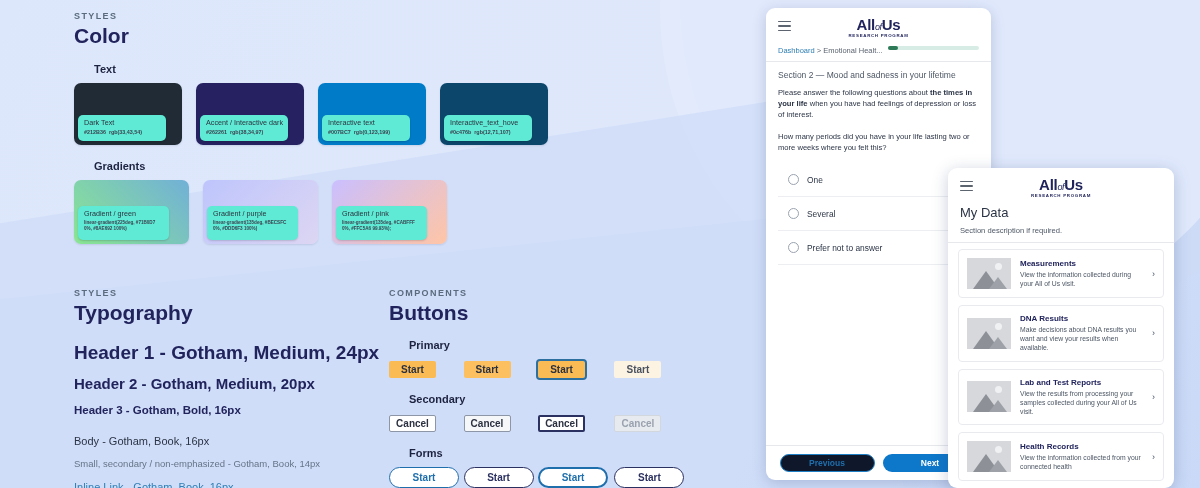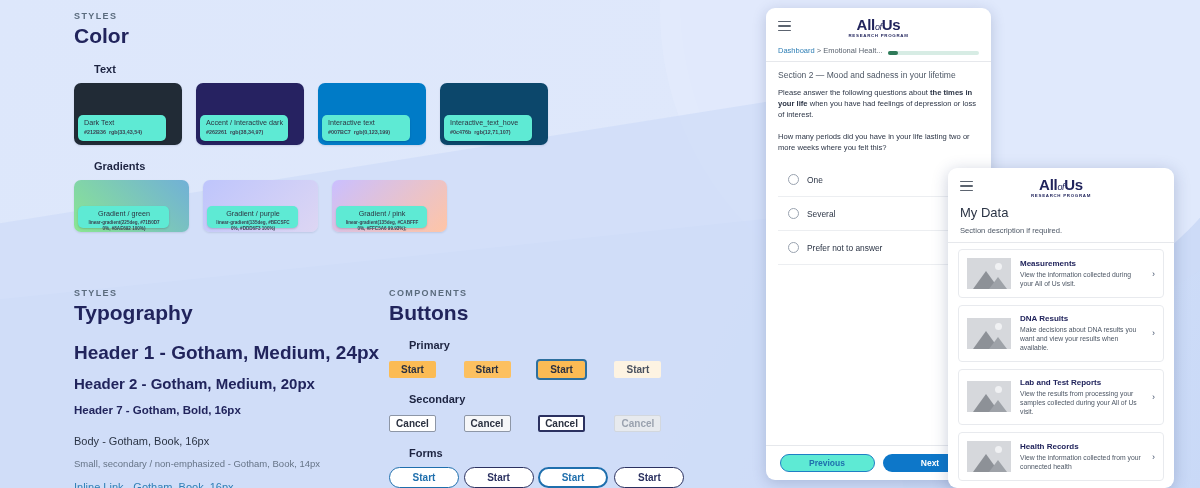--- a/index.html
+++ b/index.html
@@ -60,21 +60,21 @@
     box-shadow: 0 1px 2px rgba(0,0,0,.16);
   }
   .swatch .cname {
     font-size: 7.2px; color: #2c3340; line-height: 1.15;
     white-space: nowrap; overflow: hidden;
   }
   .swatch .cval {
     font-size: 5.4px; color: #3b4452; font-weight: 700;
     margin-top: 2px; line-height: 1.25; white-space: pre-wrap;
   }
-  .grad-swatch { height: 52px; width: 115px; text-align: center; }
+  .grad-swatch { height: 64px; width: 115px; }
   .grad-swatch .card { right: 20px; top: 26px; bottom: 4px; }
   .grad-swatch .cval { font-size: 4.6px; }
 
   .type-h1 { font-size: 19px; font-weight: 700; color: #21245c; }
   .type-h2 { font-size: 15px; font-weight: 700; color: #21245c; }
   .type-h3 { font-size: 11.5px; font-weight: 700; color: #21245c; }
   .type-body { font-size: 11px; color: #2b3445; }
   .type-small { font-size: 9.5px; color: #667487; }
   .type-link { font-size: 11px; color: #2f7fb5; }
   .type-link u { text-decoration: underline; }
@@ -117,21 +117,21 @@
   .logo-main {
     font-size: 15px; font-weight: 700; color: #21245c; letter-spacing: -.3px;
     line-height: 1;
   }
   .logo-main i { font-size: 9px; font-style: italic; font-weight: 400; }
   .logo-sub {
     font-size: 4.4px; font-weight: 700; letter-spacing: .7px; color: #21245c;
     margin-top: 1px;
   }
   .crumb-row {
-    display: flex; align-items: flex-end; gap: 6px;
+    display: flex; align-items: flex-start; gap: 6px;
     padding: 4px 12px 6px; border-bottom: 1px solid #e6e8ec;
   }
   .crumb { font-size: 7.5px; color: #5b6470; white-space: nowrap; }
   .crumb a { color: #2f7fb5; }
   .progress { flex: 1; height: 4px; background: #d7ece4; border-radius: 3px; position: relative; }
   .progress .bar { position: absolute; left: 0; top: 0; bottom: 0; width: 11%; background: #2e7a58; border-radius: 3px; }
   .survey-body { padding: 8px 12px; flex: 1; }
   .sec-head { font-size: 8.5px; color: #4d5765; margin-bottom: 7px; }
   .intro { font-size: 7.6px; color: #2b3445; line-height: 1.45; }
   .intro b { font-weight: 700; }
@@ -145,21 +145,21 @@
   .opt-label { font-size: 8.4px; color: #2b3445; }
   .survey-foot {
     border-top: 1px solid #e6e8ec; padding: 8px 10px;
     display: flex; gap: 8px; justify-content: center;
   }
   .nav-btn {
     height: 18px; min-width: 95px; border-radius: 10px; font-size: 8.5px;
     font-weight: 700; display: flex; align-items: center; justify-content: center;
     cursor: pointer;
   }
-  .nav-prev { background: #5eead4; border: 1px solid #1f7fc4; color: #1f6fad; }
+  .nav-prev { background: #0f172a; border: 1px solid #1f7fc4; color: #1f6fad; }
   .nav-next { background: #0d77c9; color: #fff; }
 
   
   .mydata {
     position: absolute; left: 948px; top: 168px; width: 226px; height: 320px;
     background: #fff; border-radius: 9px;
     box-shadow: 0 3px 16px rgba(40,60,110,.25);
     overflow: hidden;
   }
   .md-top { padding: 9px 12px 3px; display: flex; align-items: center; }
@@ -254,21 +254,21 @@
           </div>
       </div>
     </div>
   </div>
 
   <div style="position:absolute;left:74px;top:288px;width:330px;">
     <div class="eyebrow">STYLES</div>
     <div class="section-title">Typography</div>
     <div class="type-h1" style="margin-top:17px;">Header 1 - Gotham, Medium, 24px</div>
     <div class="type-h2" style="margin-top:11px;">Header 2 - Gotham, Medium, 20px</div>
-    <div class="type-h3" style="margin-top:12px;">Header 7 - Gotham, Bold, 16px</div>
+    <div class="type-h3" style="margin-top:12px;">Header 3 - Gotham, Bold, 16px</div>
     <div class="type-body" style="margin-top:19px;">Body - Gotham, Book, 16px</div>
     <div class="type-small" style="margin-top:11px;">Small, secondary / non-emphasized - Gotham, Book, 14px</div>
     <div class="type-link" style="margin-top:12px;"><u>Inline Link</u><span> - Gotham, Book, 16px</span></div>
   </div>
 
   <div style="position:absolute;left:389px;top:288px;width:300px;">
     <div class="eyebrow">COMPONENTS</div>
     <div class="section-title">Buttons</div>
 
     <div class="sub-label" style="margin-top:14px;">Primary</div>

